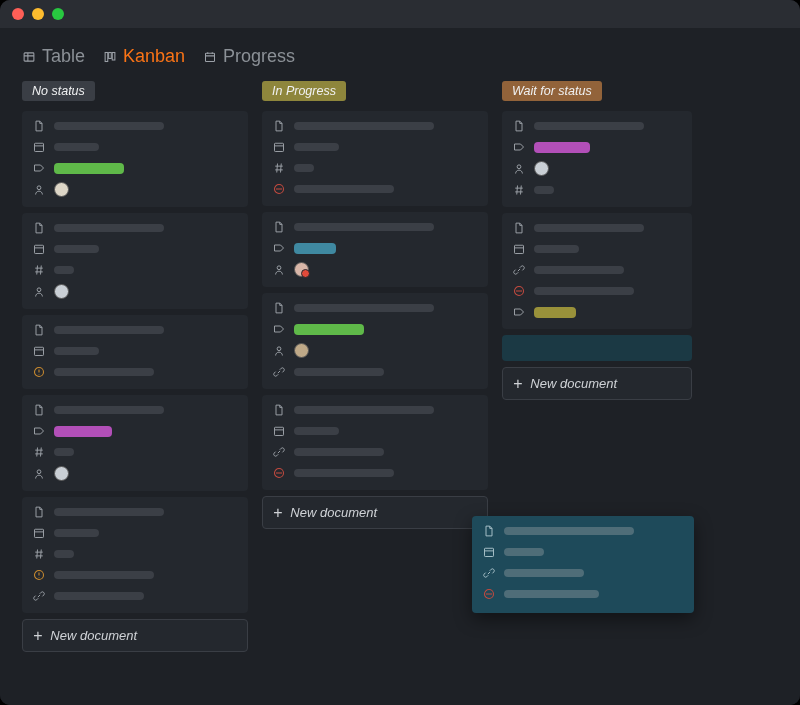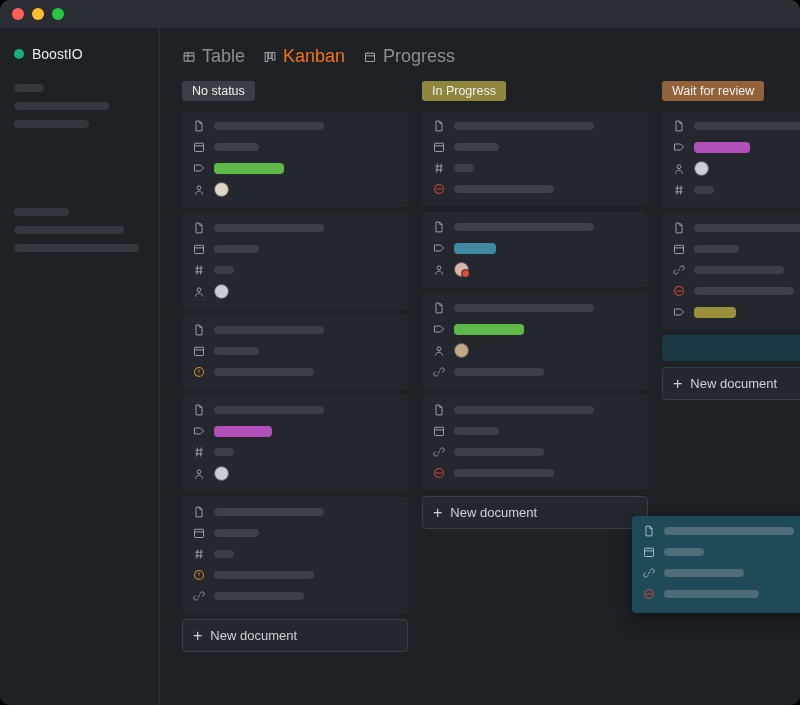--- a/index.html
+++ b/index.html
@@ -70,20 +70,21 @@
     gap:14px;
     overflow:hidden;
     height: calc(100% - 70px);
   }
   .col {
     width: 226px;
     flex-shrink:0;
     display:flex;
     flex-direction:column;
     gap:6px;
+    font-style:italic;
   }
   .col:last-child { width: 190px; }
   .col-head {
     display:inline-flex;
     align-self:flex-start;
     align-items:center;
     padding: 3px 10px;
     border-radius:3px;
     font-size:12.5px;
     color:#f0f1f2;
@@ -162,33 +163,20 @@
 
 <div class="window">
   <div class="titlebar">
     <div class="tl-dot tl-red"></div>
     <div class="tl-dot tl-yellow"></div>
     <div class="tl-dot tl-green"></div>
   </div>
 
   <div class="body">
 
-    <div class="sidebar">
-      <div class="ws-row">
-        <div class="ws-dot"></div>
-        <div class="ws-name">BoostIO</div>
-      </div>
-      <div class="side-ph" style="width:30px"></div>
-      <div class="side-ph" style="width:95px"></div>
-      <div class="side-ph" style="width:75px"></div>
-      <div style="height:70px"></div>
-      <div class="side-ph" style="width:55px"></div>
-      <div class="side-ph" style="width:110px"></div>
-      <div class="side-ph" style="width:125px"></div>
-    </div>
 
     <div class="main">
 
       <div class="views">
         <div class="view">
           <span class="ic">
             <svg viewBox="0 0 16 16" fill="none" stroke="currentColor" stroke-width="1.4">
                 <rect x="1.5" y="2.5" width="13" height="11" rx="1"></rect>
                 <line x1="1.5" y1="6.5" x2="14.5" y2="6.5"></line>
                 <line x1="6.5" y1="2.5" x2="6.5" y2="13.5"></line>
@@ -576,21 +564,21 @@
               </div>
           </div>
 
           <div class="new-doc">
             <span class="plus">+</span>
             <span>New document</span>
           </div>
         </div>
 
         <div class="col">
-          <div class="col-head wait">Wait for review</div>
+          <div class="col-head wait">Wait for status</div>
 
           <div class="card">
             <div class="row">
                 <span class="ic">
                   <svg viewBox="0 0 16 16" fill="none" stroke="currentColor" stroke-width="1.3">
                     <path d="M4 1.5h5l3 3v10H4z"></path>
                     <path d="M9 1.5v3h3"></path>
                   </svg>
                 </span>
                 <div class="ph" style="width:110px"></div>

